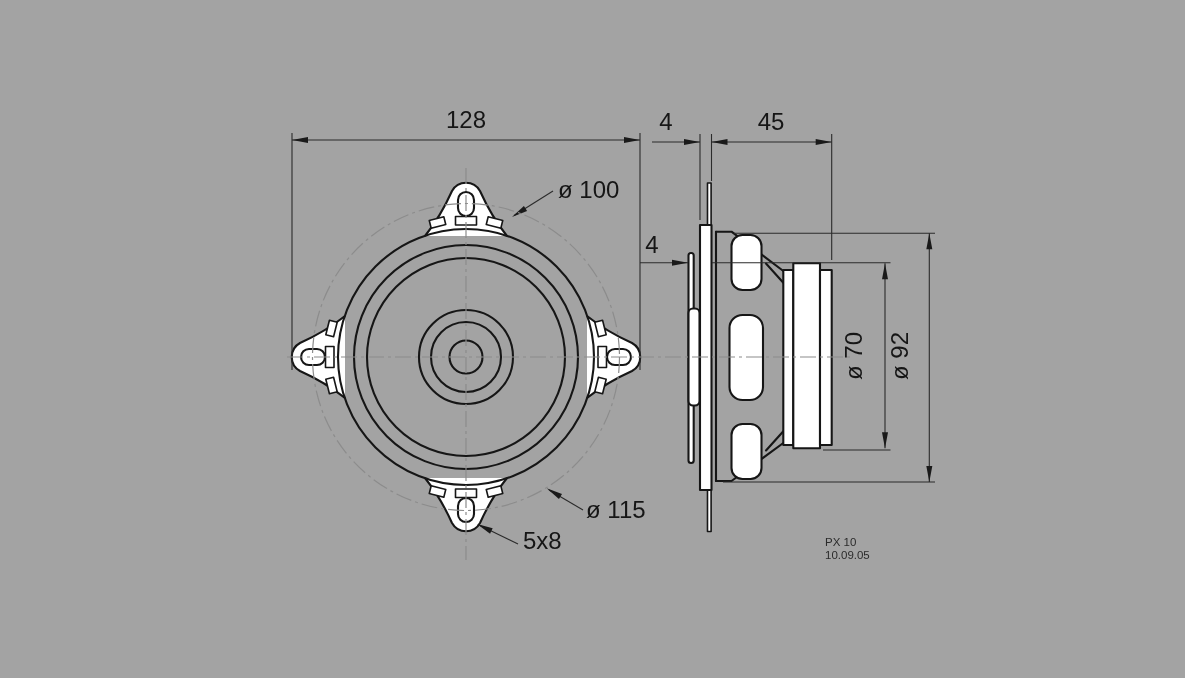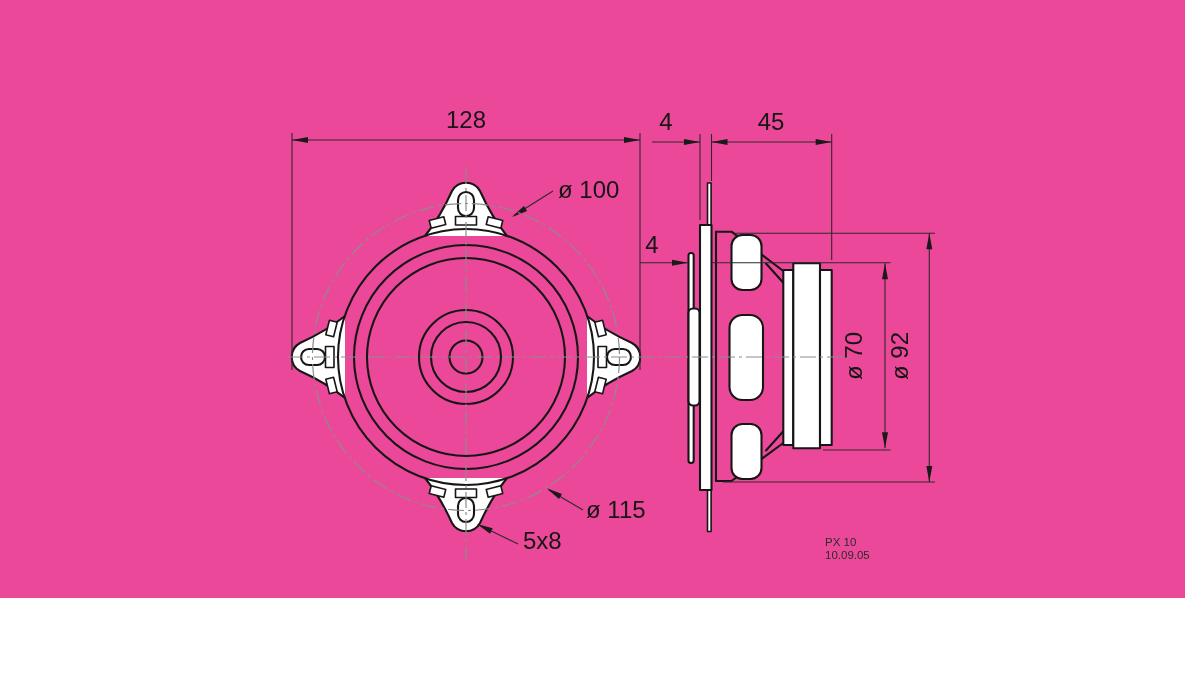--- a/index.html
+++ b/index.html
@@ -4,22 +4,22 @@
 <style>
   html, body {
     margin: 0;
     padding: 0;
     background: #ffffff;
     font-family: "Liberation Sans", sans-serif;
   }
   .canvas {
     position: relative;
     width: 1185px;
-    height: 598px;
-    background: #ec4899;
+    height: 678px;
+    background: #a3a3a3;
     overflow: hidden;
   }
   svg { display: block; }
 
   
   .obj  { stroke: #161616; stroke-width: 2.1; fill: none; stroke-linejoin: round; stroke-linecap: round; }
   .objf { stroke: #161616; stroke-width: 2.1; fill: #ffffff; stroke-linejoin: round; }
   .objt { stroke: #161616; stroke-width: 1.6; fill: #ffffff; stroke-linejoin: round; }
 
   

